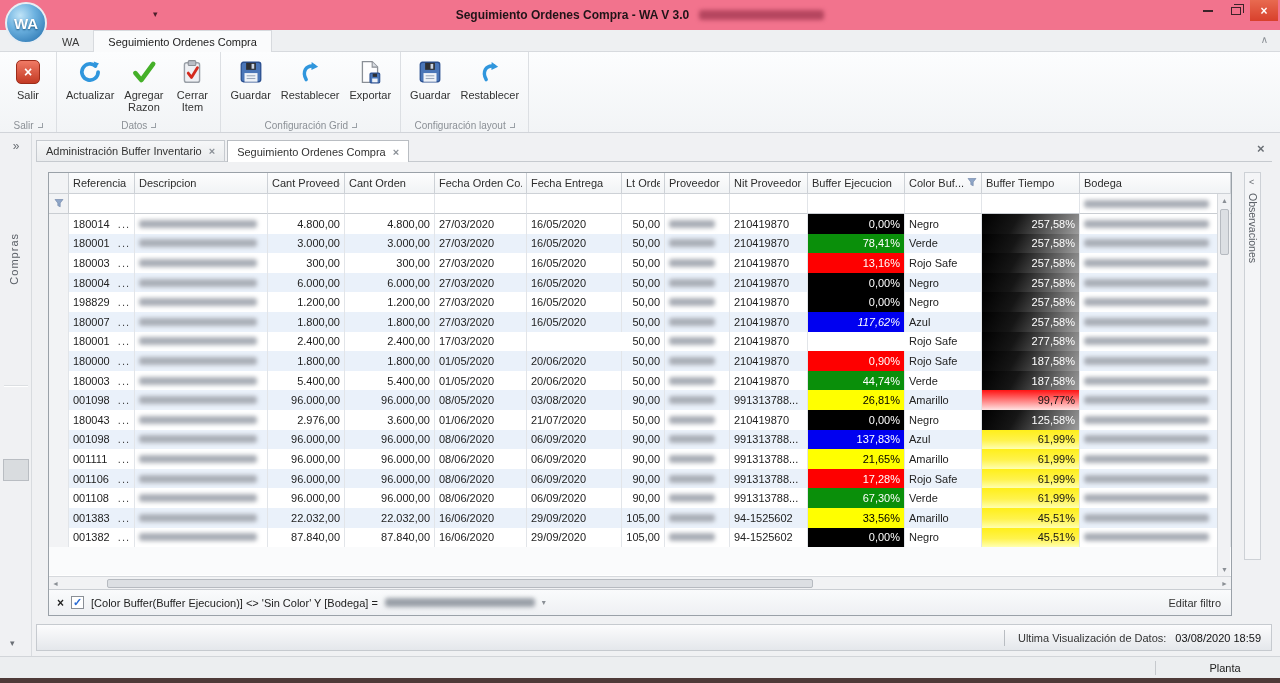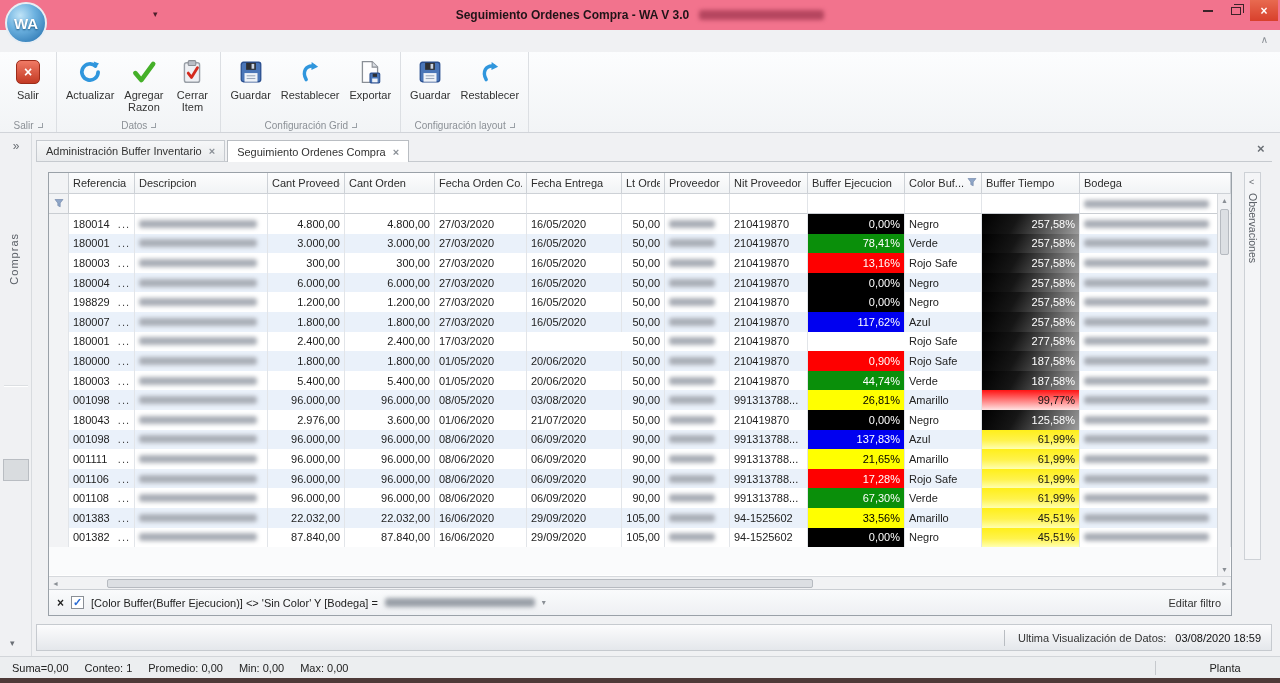--- a/index.html
+++ b/index.html
@@ -130,20 +130,23 @@
       <div class="win-btn">
           <div class="win-restore-glyph"></div>
         </div>
       <div class="win-btn win-close">
           <span>×</span>
         </div>
     </div>
   </div>
   <div class="app-logo">WA</div>
 
+  <div class="ribbon-tabs-row">
+    <div id="ribbon-tabs" style="margin-left:48px; display:inline-block;"><span class="rtab">WA</span><span class="rtab active">Seguimiento Ordenes Compra</span></div>
+  </div>
   <span class="ribbon-collapse">∧</span>
 
   <div class="ribbon-body" id="ribbon-groups">
       <div class="rgroup">
         <div class="rbtn"><div class="ricon"><div class="icon-exit">×</div></div><div>Salir</div></div>
         <div class="rcaption">
           <span>Salir</span>
           <span class="corner"></span>
         </div>
       </div>
@@ -458,21 +461,21 @@
           <div class="g-c num" style="width: 77px; flex: 0 0 77px;">1.800,00</div>
           <div class="g-c num" style="width: 90px; flex: 0 0 90px;">1.800,00</div>
           <div class="g-c" style="width: 92px; flex: 0 0 92px;">27/03/2020</div>
           <div class="g-c" style="width: 95px; flex: 0 0 95px;">16/05/2020</div>
           <div class="g-c num" style="width: 43px; flex: 0 0 43px;">50,00</div>
           <div class="g-c" style="width: 65px; flex: 0 0 65px;">
             <span class="rd" style="width: 46px; height: 8px;"></span>
           </div>
           <div class="g-c" style="width: 78px; flex: 0 0 78px;">210419870</div>
           <div class="g-c num bar" style="width: 97px; flex: 0 0 97px;">
-            <div class="bar-in" style="background: rgb(0, 0, 240); color: rgb(255, 255, 255);">117,62%</div>
+            <div class="bar-in" style="background: rgb(0, 0, 240); color: rgb(255, 255, 255); font-style: italic;">117,62%</div>
           </div>
           <div class="g-c" style="width: 77px; flex: 0 0 77px;">Azul</div>
           <div class="g-c num bar" style="width: 98px; flex: 0 0 98px;">
             <div class="bar-in t-negro">257,58%</div>
           </div>
           <div class="g-c" style="width: 151px; flex: 0 0 151px;">
             <span class="rd" style="width: 125px; height: 8px;"></span>
           </div>
         </div>
         <div class="g-row">
@@ -828,27 +831,20 @@
     <div class="v-label-right">Observaciones</div>
   </div>
 
   <div class="status-strip">
     <div class="ss-sep"></div>
     <span class="ss-label">Ultima Visualización de Datos:</span>
     <span class="ss-value">03/08/2020 18:59</span>
   </div>
 
   <div class="summary-bar">
-    <span id="summary-items" style="display:flex; gap:16px;">
-        <span>Suma=0,00</span>
-        <span>Conteo: 1</span>
-        <span>Promedio: 0,00</span>
-        <span>Min: 0,00</span>
-        <span>Max: 0,00</span>
-      </span>
     <span class="sum-right">
       <span class="sum-sep"></span>
       <span class="sum-planta">Planta</span>
     </span>
   </div>
 
   <div class="bottom-strip"></div>
 </div>
 
 </body></html>

